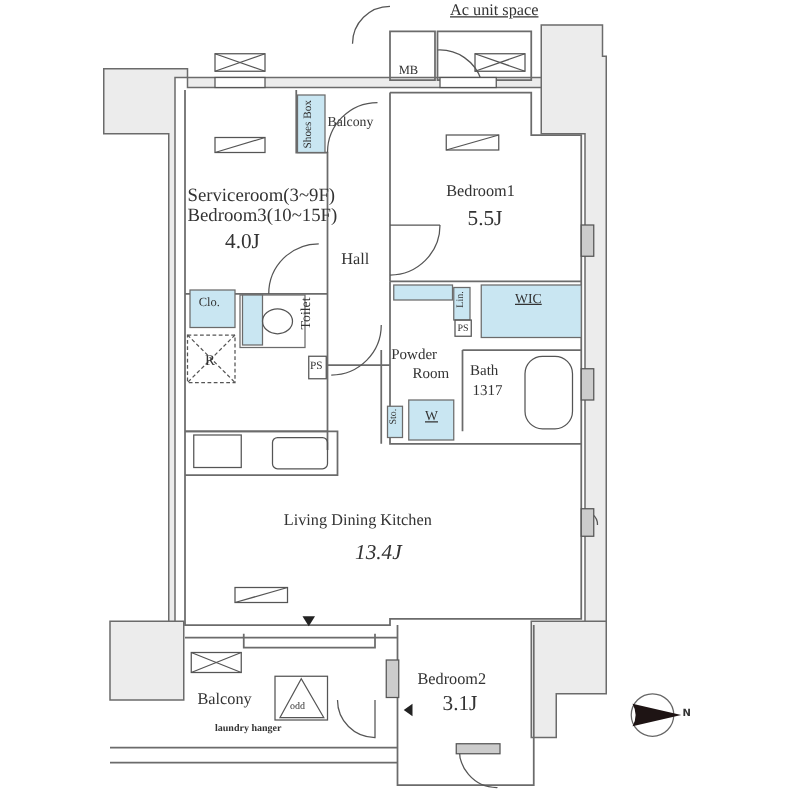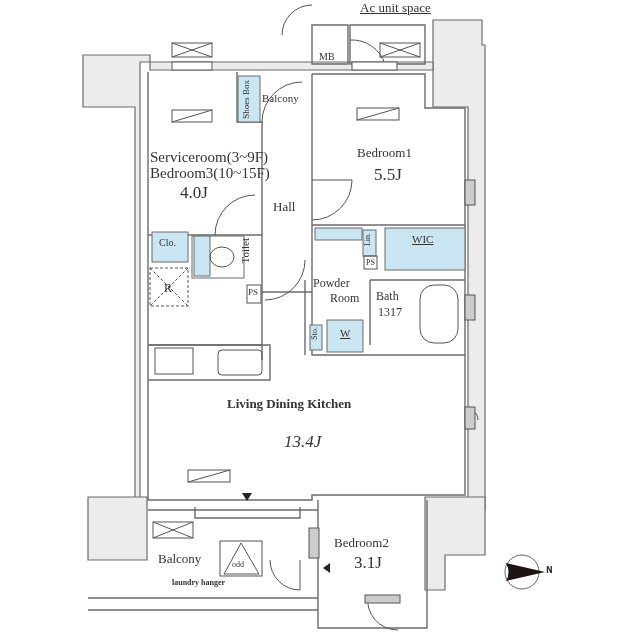--- a/index.html
+++ b/index.html
@@ -151,21 +151,21 @@
 
 <div class="lbl room-name" style="left:313px;top:277px;font-size:12px;">Powder</div>
 <div class="lbl room-name" style="left:318px;top:292px;font-size:12px;margin-left:12px;">Room</div>
 
 <div class="lbl room-name" style="left:376px;top:290px;font-size:12px;">Bath</div>
 <div class="lbl room-name" style="left:378px;top:306px;font-size:12px;">1317</div>
 
 <div class="lbl tiny vert" style="left:311px;top:327px;font-size:8px;transform:rotate(180deg);">Sto.</div>
 <div class="lbl small" style="left:340px;top:328px;font-size:11px;">W</div>
 
-<div class="lbl room-name" style="left:227px;top:397px;font-weight:bold;">Living Dining Kitchen</div>
+<div class="lbl room-name" style="left:227px;top:409px;">Living Dining Kitchen</div>
 <div class="lbl room-size" style="left:284px;top:433px;font-style:italic;">13.4J</div>
 
 <div class="lbl room-name" style="left:334px;top:536px;">Bedroom2</div>
 <div class="lbl room-size" style="left:354px;top:554px;">3.1J</div>
 
 <div class="lbl room-name" style="left:158px;top:552px;">Balcony</div>
 <div class="lbl tiny" style="left:232px;top:561px;font-size:8px;">odd</div>
 <div class="lbl tiny" style="left:172px;top:579px;font-size:8px;font-weight:bold;">laundry hanger</div>
 
 <div class="lbl tiny" style="left:546px;top:567px;font-size:8px;font-family:'DejaVu Sans',sans-serif;font-weight:bold;">N</div>

